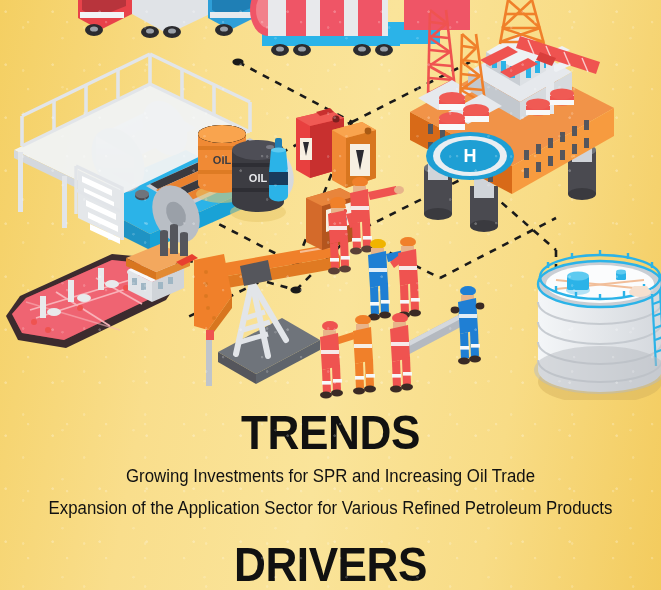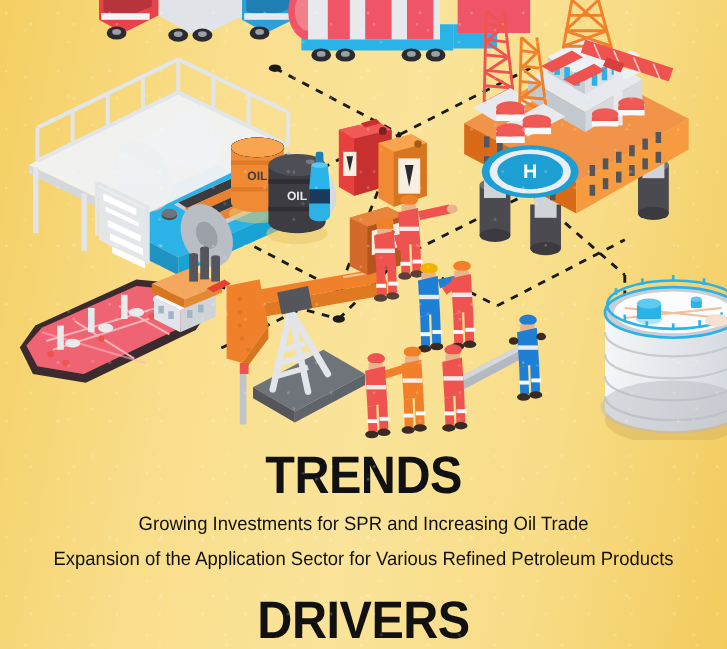--- a/index.html
+++ b/index.html
@@ -19,21 +19,21 @@
     position: absolute; inset: 0;
     pointer-events: none;
     background-image:
       radial-gradient(circle at 12% 22%, rgba(255,255,255,.30) 0 1px, transparent 1.6px),
       radial-gradient(circle at 38% 64%, rgba(255,255,255,.22) 0 1px, transparent 1.6px),
       radial-gradient(circle at 72% 33%, rgba(255,255,255,.25) 0 1px, transparent 1.6px),
       radial-gradient(circle at 88% 78%, rgba(255,255,255,.20) 0 1px, transparent 1.6px);
     background-size: 47px 53px, 61px 43px, 39px 67px, 71px 49px;
     opacity: .85;
   }
-  #scene { position: absolute; left: 12px; top: 0; width: 554px; height: 400px; }
+  #scene { position: absolute; left: 0; top: 0; width: 554px; height: 400px; }
   #scene svg { display: block; }
 
   .textblock {
     position: absolute; left: 0; width: 661px;
     text-align: center;
     color: #111111;
   }
   .heading {
     font-weight: 700;
     font-size: 48px;

